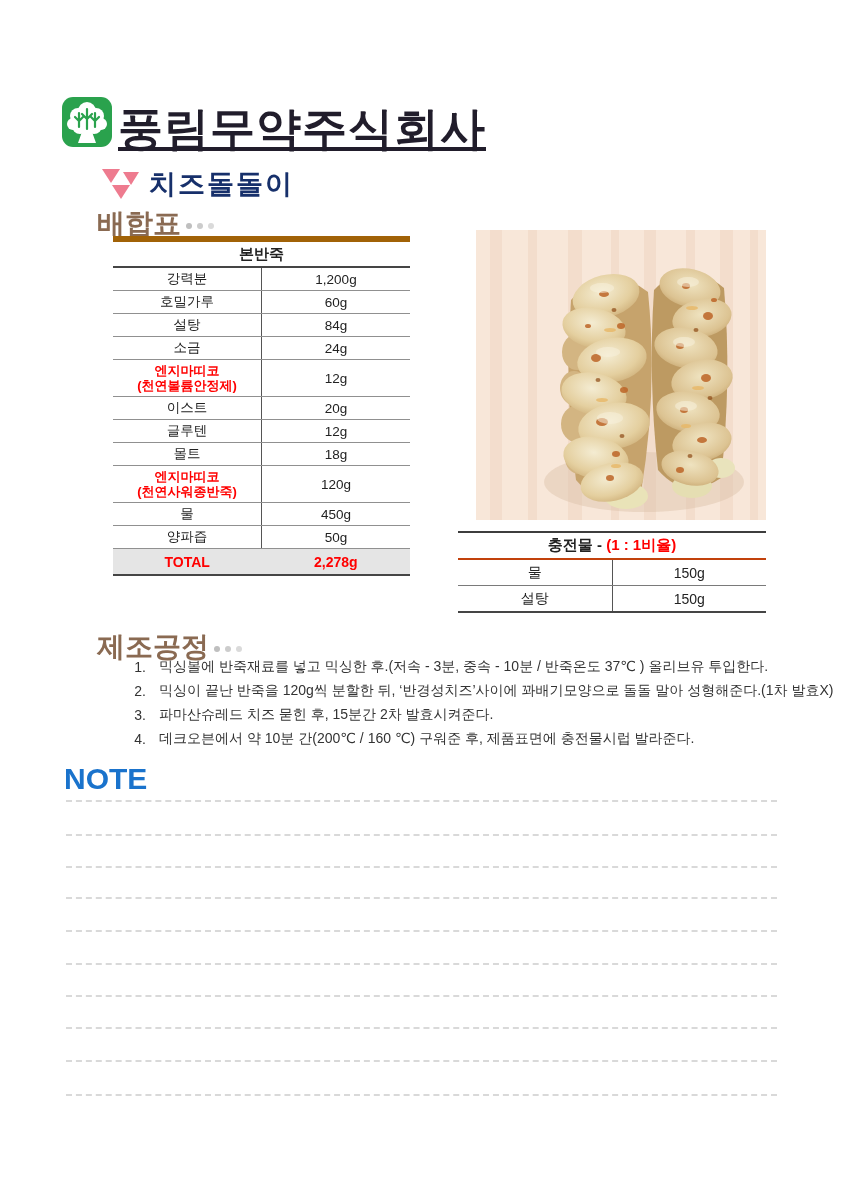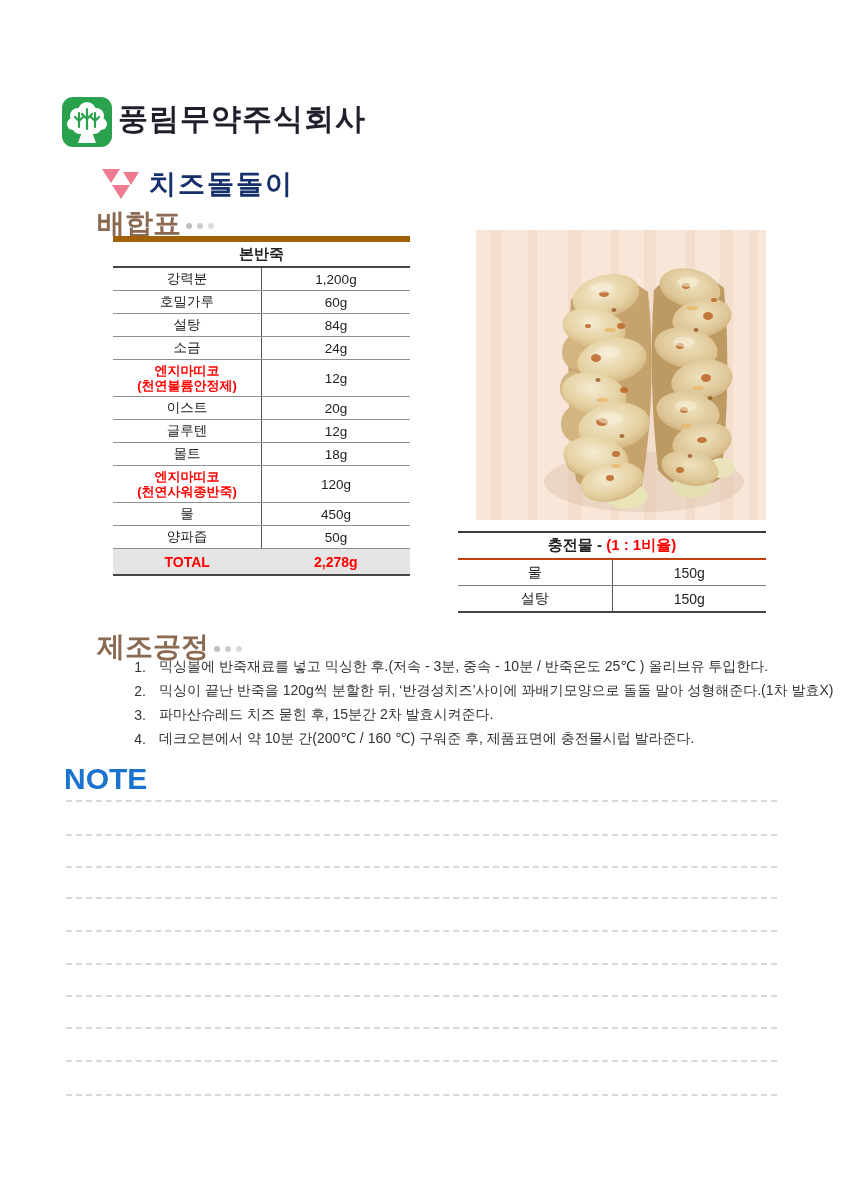--- a/index.html
+++ b/index.html
@@ -3,22 +3,22 @@
 <meta charset="utf-8">
 <style>
   html,body{margin:0;padding:0;}
   body{
     width:848px;height:1200px;position:relative;background:#ffffff;
     font-family:"Liberation Sans","DejaVu Sans",sans-serif;color:#222;
     overflow:hidden;
   }
   
   .logo{position:absolute;left:62px;top:96px;width:50px;height:52px;}
-  .company{position:absolute;left:118px;top:99px;font-size:30px;font-weight:800;
-    color:#211d2b;letter-spacing:1px;white-space:nowrap;}
+  .company{position:absolute;left:118px;top:99px;font-size:45px;font-weight:800;
+    color:#211d2b;letter-spacing:1px;white-space:nowrap;text-decoration:underline;}
   .title-row{position:absolute;left:101px;top:166px;display:flex;align-items:center;}
   .title-icon{width:40px;height:34px;margin-right:8px;}
   .title-text{font-size:27px;font-weight:800;color:#17306b;letter-spacing:2px;white-space:nowrap;}
   
   .sec-head{position:absolute;font-family:Liberation Sans, sans-serif;
     font-weight:bold;font-size:28px;color:#8a6a52;white-space:nowrap;}
   .sec-head .dots i{display:inline-block;width:6px;height:6px;border-radius:50%;margin-left:5px;vertical-align:middle;}
   .sec-head .dots i:nth-child(1){background:#bfbfbf;}
   .sec-head .dots i:nth-child(2){background:#cccccc;}
   .sec-head .dots i:nth-child(3){background:#dadada;}
@@ -278,21 +278,21 @@
 </tbody>
   </table>
 
 <div class="sec-head" style="left:97px;top:628px;">
   <span>제조공정</span><span class="dots"><i></i><i></i><i></i></span>
 </div>
 
 <div class="steps">
   <div class="step">
     <span class="step-num">1.</span>
-    <span>믹싱볼에 반죽재료를 넣고 믹싱한 후.(저속 - 3분, 중속 - 10분 / 반죽온도 25℃ ) 올리브유 투입한다.</span>
+    <span>믹싱볼에 반죽재료를 넣고 믹싱한 후.(저속 - 3분, 중속 - 10분 / 반죽온도 37℃ ) 올리브유 투입한다.</span>
   </div>
   <div class="step">
     <span class="step-num">2.</span>
     <span>믹싱이 끝난 반죽을 120g씩 분할한 뒤, ‘반경성치즈’사이에 꽈배기모양으로 돌돌 말아 성형해준다.(1차 발효X)</span>
   </div>
   <div class="step">
     <span class="step-num">3.</span>
     <span>파마산슈레드 치즈 묻힌 후, 15분간 2차 발효시켜준다.</span>
   </div>
   <div class="step">

